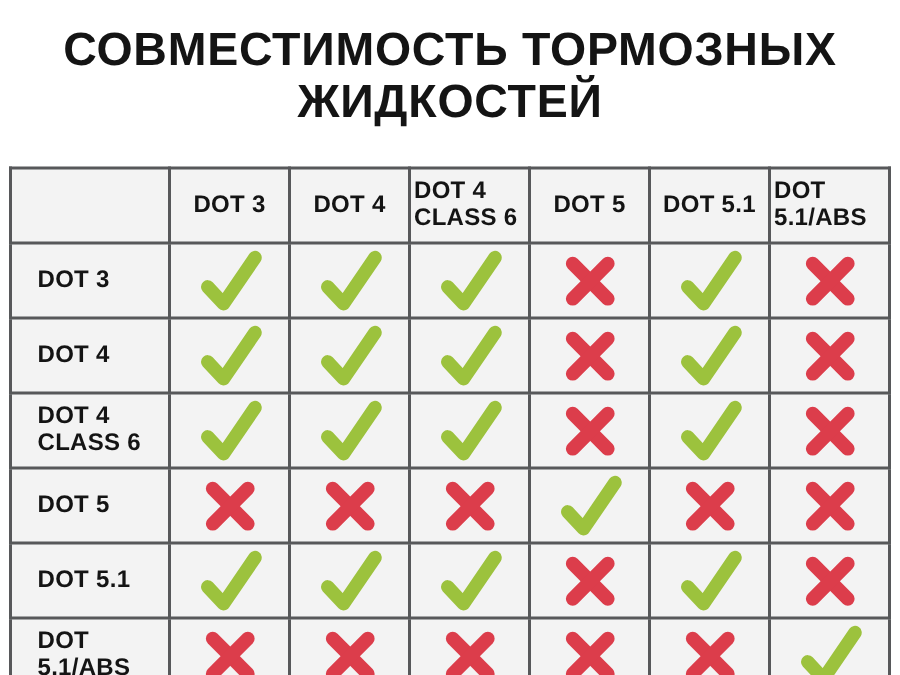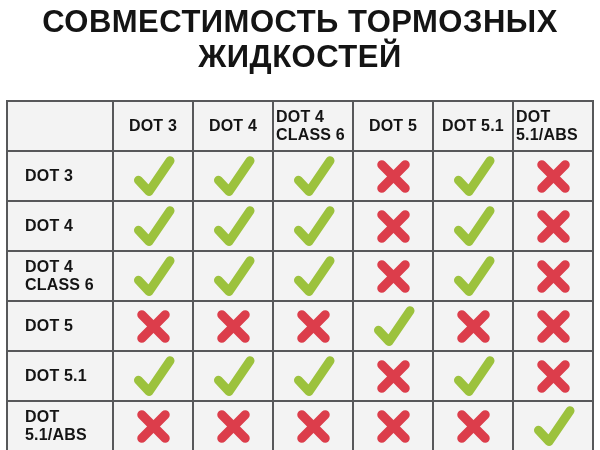--- a/index.html
+++ b/index.html
@@ -13,21 +13,21 @@
   .title {
     color:var(--ink, #141414);
     font-weight:bold;
     font-size:31px;
     line-height:1.12;
     text-align:center;
     letter-spacing:0.5px;
     text-transform:uppercase;
     max-width:565px;
     margin:0 auto;
-    padding-top:5px;
+    padding-top:16px;
   }
   table.compat {
     border-collapse:collapse;
     table-layout:fixed;
     width:586px;
     margin:26px auto 0 auto;
   }
   .compat th, .compat td {
     border:2px solid var(--grid, #57585a);
     background:var(--cellbg, #f3f3f3);

